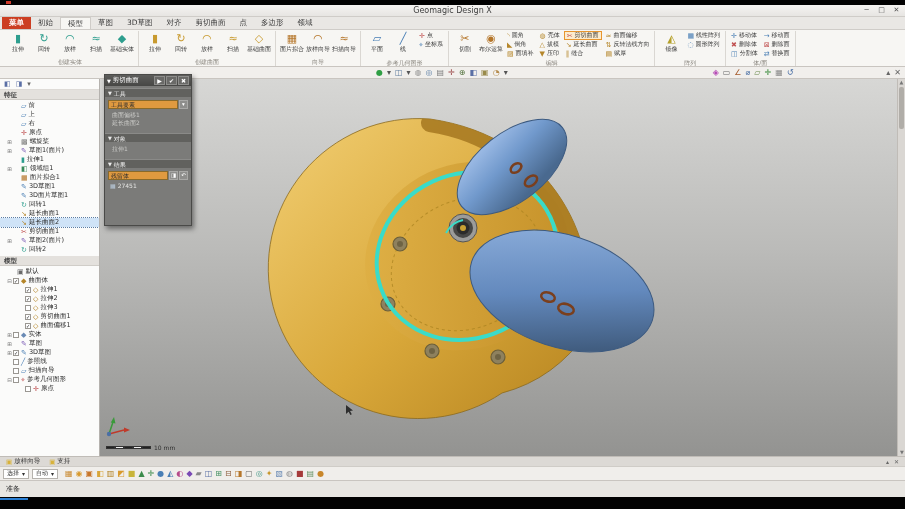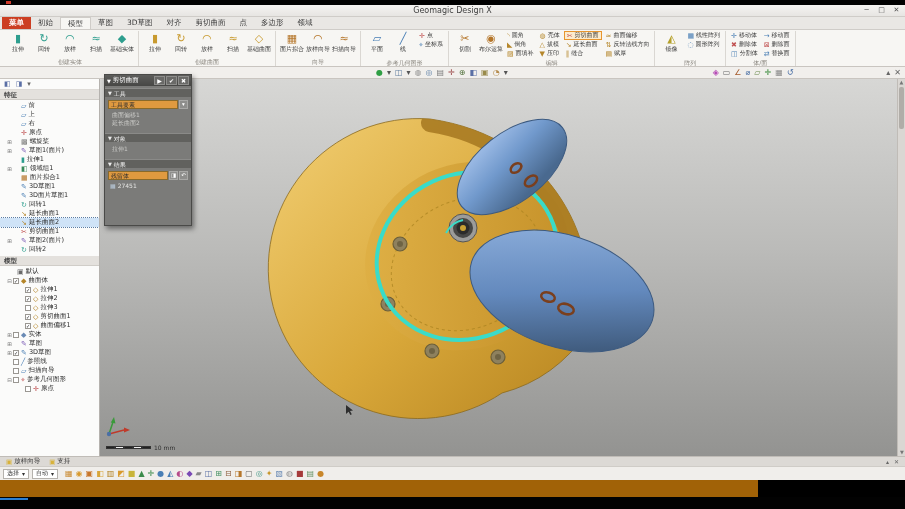--- a/index.html
+++ b/index.html
@@ -936,18 +936,21 @@
         <span class="btool-icon" style="color: rgb(136, 136, 136);">◍</span>
 
         <span class="btool-icon" style="color: rgb(165, 58, 58);">■</span>
 
         <span class="btool-icon" style="color: rgb(90, 138, 90);">▤</span>
 
         <span class="btool-icon" style="color: rgb(200, 134, 42);">●</span>
       </span>
   </div>
 
+  <div class="statusbar">
+    <span class="status-text">准备</span>
+  </div>
 
   <div class="bar-bottom">
     <div class="progress-blue"></div>
   </div>
 
 </div>
 
 </body></html>

